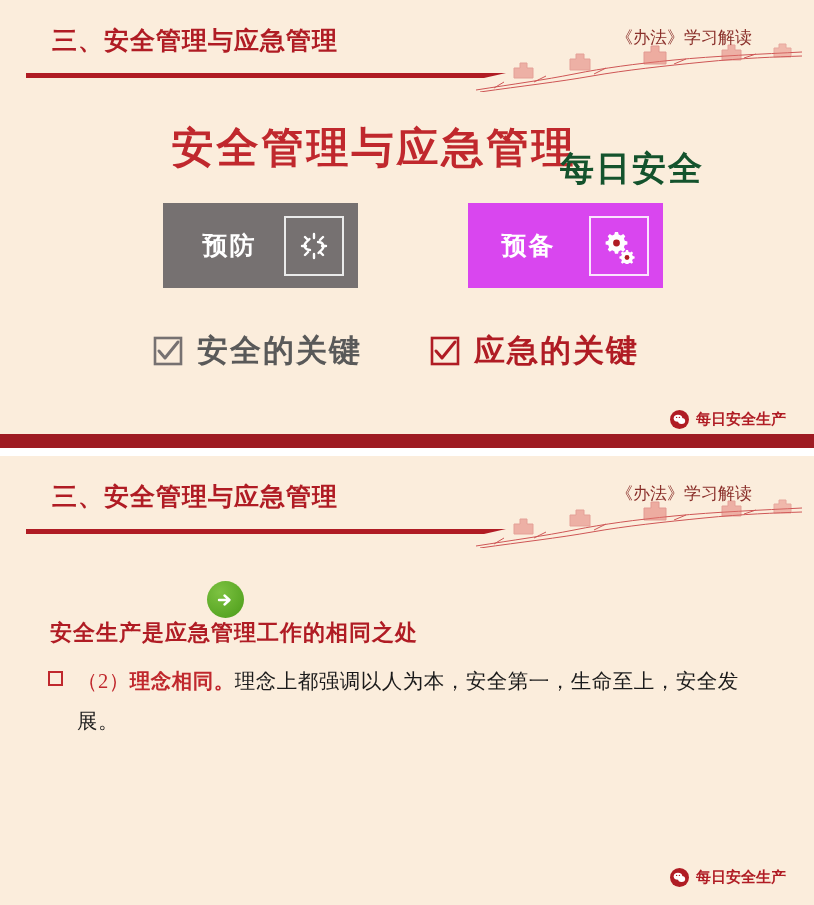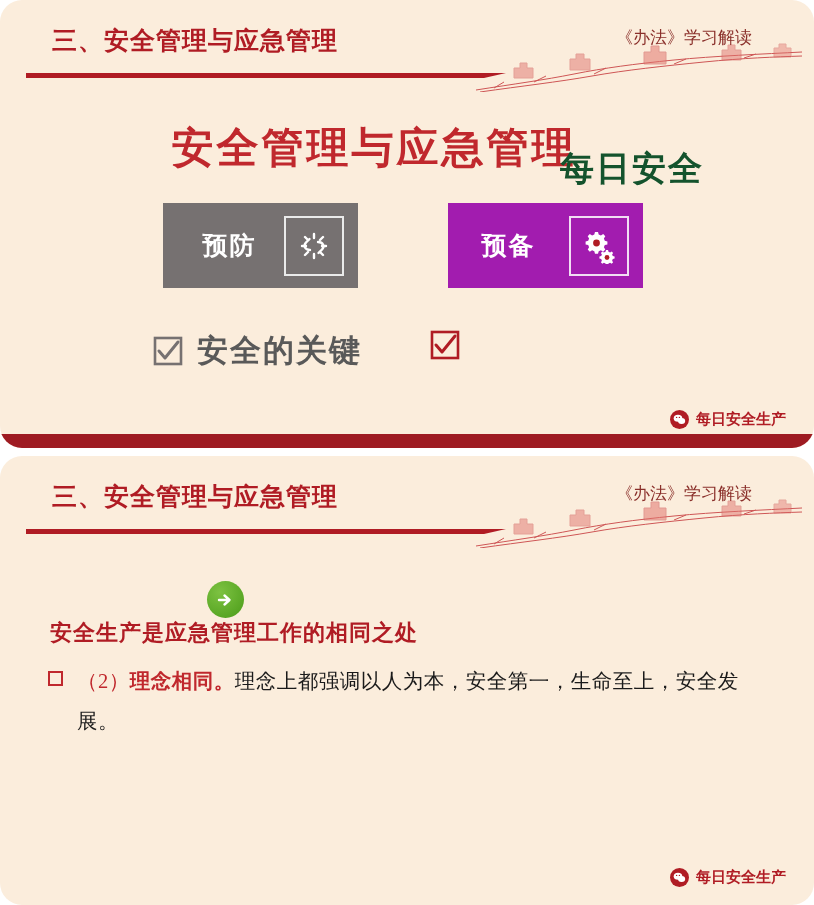--- a/index.html
+++ b/index.html
@@ -17,21 +17,20 @@
     overflow: hidden;
   }
 
   
   .slide {
     position: absolute;
     left: 0;
     width: 814px;
     background: #fbeddc;
     overflow: hidden;
-    border-radius: 22px;
   }
   .slide-1 { top: 0; height: 448px; }
   .slide-2 { top: 456px; height: 449px; }
 
   .gap-bar {
     position: absolute;
     left: 0;
     top: 448px;
     width: 814px;
     height: 8px;
@@ -117,21 +116,21 @@
 
   .card {
     position: absolute;
     top: 203px;
     width: 195px;
     height: 85px;
     display: flex;
     align-items: center;
   }
   .card-gray { left: 163px; background: #767171; padding-left: 12px; }
-  .card-red  { left: 448px; background: #a21caf; }
+  .card-red  { left: 468px; background: #d946ef; }
   .card-label {
     flex: 1;
     text-align: center;
     font-size: 25px;
     color: #ffffff;
     font-weight: bold;
     letter-spacing: 2px;
   }
   .card-icon {
     width: 60px;
@@ -314,20 +313,21 @@
         <path d="M6 15 l6 7 l13 -16" fill="none" stroke="#767171" stroke-width="3" stroke-linecap="round" stroke-linejoin="round"></path>
       </svg>
       <span class="keytext gray-text">安全的关键</span>
     </div>
 
     <div class="keyline keyline-2">
       <svg class="keybox" viewBox="0 0 30 30">
         <rect x="2" y="2" width="26" height="26" fill="none" stroke="#b01c24" stroke-width="2.6"></rect>
         <path d="M6 15 l6 7 l13 -16" fill="none" stroke="#b01c24" stroke-width="3" stroke-linecap="round" stroke-linejoin="round"></path>
       </svg>
+      <span class="keytext red-text">应急的关键</span>
     </div>
 
     <div class="wechat-tag s1-wechat">
       <span class="wx-icon">
         <svg width="13" height="13" viewBox="0 0 13 13">
           <ellipse cx="5" cy="5.2" rx="4.3" ry="3.5" fill="#ffffff"></ellipse>
           <ellipse cx="8.6" cy="8" rx="3.6" ry="3" fill="#ffffff"></ellipse>
           <circle cx="3.6" cy="4.4" r=".7" fill="#b01c24"></circle>
           <circle cx="6.4" cy="4.4" r=".7" fill="#b01c24"></circle>
         </svg>

